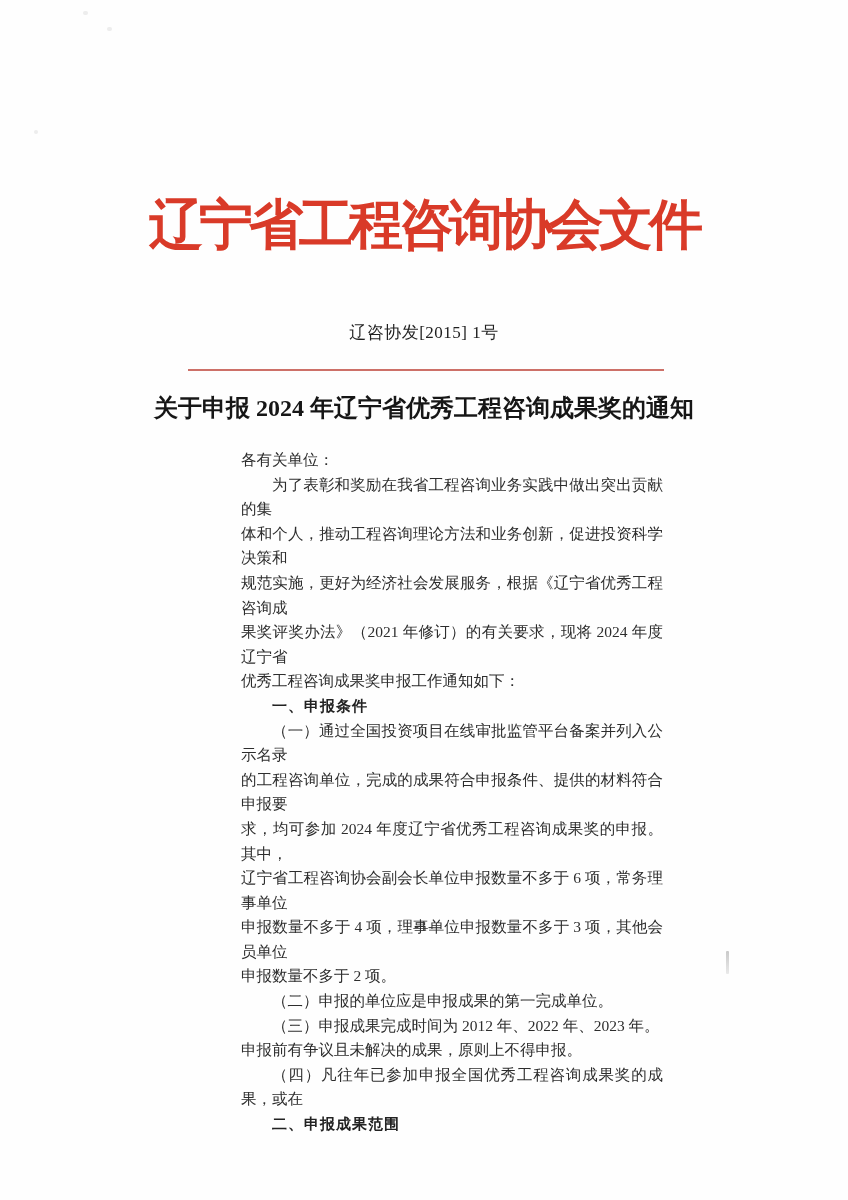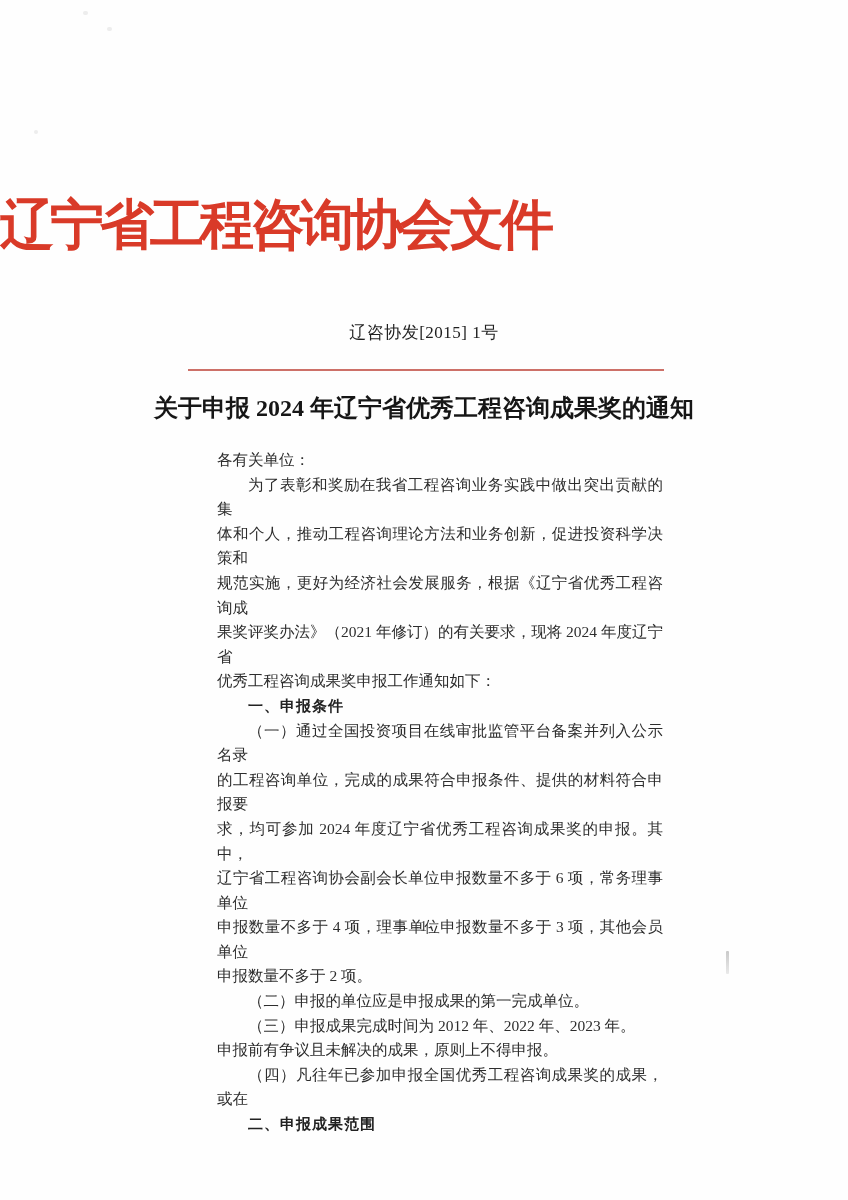--- a/index.html
+++ b/index.html
@@ -17,21 +17,21 @@
   .page {
     position: absolute;
     inset: 0;
     background: #fefefe;
   }
   .org-title {
     position: absolute;
     top: 188px;
     left: 0;
     width: 848px;
-    text-align: left;
+    text-align: center;
     font-size: 54px;
     line-height: 74px;
     font-weight: bold;
     color: #d93a28;
     letter-spacing: -4px;
     white-space: nowrap;
   }
   .doc-number {
     position: absolute;
     top: 320px;
@@ -68,20 +68,21 @@
     top: 448px;
     left: 217px;
     width: 446px;
     font-size: 15.5px;
     line-height: 24.6px;
     color: #2d2d2d;
     text-align: justify;
   }
   .line {
     min-height: 24.6px;
+    margin-left: 24px;
   }
   .line.indent {
     text-indent: 31px;
   }
   .line.hei {
     font-family: "Liberation Sans", "DejaVu Sans", sans-serif;
     font-weight: 600;
     font-size: 15px;
     letter-spacing: 1px;
     color: #222222;

